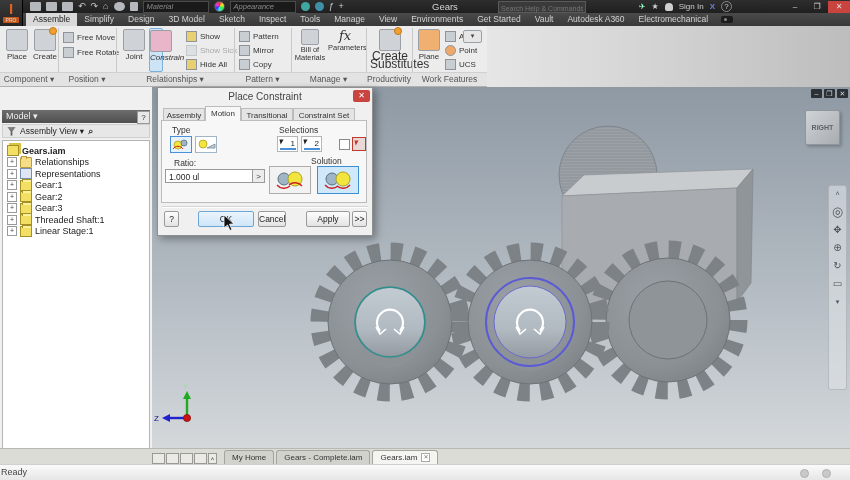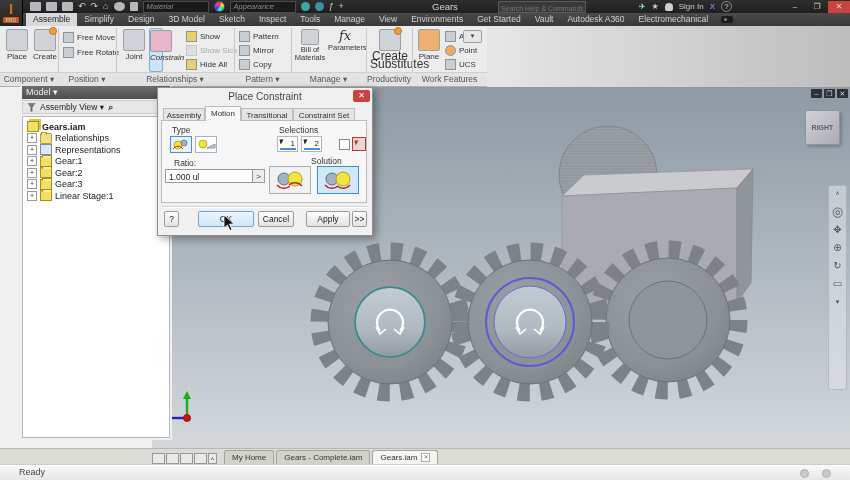--- a/index.html
+++ b/index.html
@@ -37,21 +37,21 @@
   .bigbtn .bicon{display:block;width:20px;height:20px;margin:1px auto 1px;background:#cfd3d7;border:1px solid #9aa0a6;border-radius:2px;position:relative;}
   .bigbtn.sel{background:#cde3f6;border:1px solid #7ab0de;border-radius:2px;box-sizing:border-box;}
   .smallbtn{position:absolute;height:13px;font-size:8px;color:#333;display:flex;align-items:center;gap:3px;white-space:nowrap;}
   .smallbtn .sicon{width:9px;height:9px;background:#c9ced3;border:1px solid #8d949b;display:inline-block;}
   .smallbtn.disabled{color:#aaa;}
   .smallbtn.disabled .sicon{opacity:.4;}
   .fxi{font-style:italic;font-family:"DejaVu Serif",serif;font-size:13px;color:#333;}
   .orange-dot{position:absolute;right:-2px;top:-3px;width:6px;height:6px;border-radius:50%;background:#f0a030;border:1px solid #c07818;}
   .ribbon-extra{position:absolute;left:463px;top:30px;width:17px;height:11px;border:1px solid #9aa0a6;border-radius:2px;background:#e6e6e6;font-size:7px;text-align:center;line-height:10px;color:#444;}
   
-  #browser{left:0;top:86px;width:152px;height:354px;background:#f0f0f0;margin-left:20px;}
+  #browser{left:0;top:110px;width:152px;height:354px;background:#f0f0f0;}
   #browser-header{position:absolute;left:2px;top:0;width:148px;height:13px;background:linear-gradient(#6d6d6d,#4f4f4f);color:#eee;font-size:9px;line-height:13px;padding-left:4px;box-sizing:border-box;}
   #browser-help{position:absolute;right:2px;top:1px;width:11px;height:11px;border:1px solid #999;background:#e8e8e8;color:#333;font-size:8px;text-align:center;line-height:11px;}
   #browser-toolbar{position:absolute;left:2px;top:14px;width:148px;height:14px;background:#e7e7e7;display:flex;align-items:center;gap:4px;padding-left:4px;box-sizing:border-box;border:1px solid #cfcfcf;}
   #browser-tree{position:absolute;left:2px;top:30px;width:148px;height:322px;background:#fff;border:1px solid #b5b5b5;box-sizing:border-box;overflow:hidden;}
   .trow{position:relative;height:11.5px;display:flex;align-items:center;font-size:9px;color:#222;white-space:nowrap;}
   .trow.root{font-weight:bold;padding-left:4px;}
   .trow.child{padding-left:4px;}
   .expbox{width:8px;height:8px;border:1px solid #9a9a9a;background:#fff;font-size:7px;line-height:7px;text-align:center;color:#444;margin-right:3px;flex:0 0 auto;}
   .ticon{width:10px;height:9px;margin-right:3px;flex:0 0 auto;position:relative;}
   .ticon.folder{background:#f5dd8a;border:1px solid #b99b3a;border-radius:1px;}
@@ -90,21 +90,21 @@
   .sol-btn.sel{background:#cfe8fa;border:1px solid #3d8fd4;}
   .dbtn{position:absolute;top:123px;height:16px;background:linear-gradient(#fdfdfd,#e3e3e3);border:1px solid #9a9a9a;font-size:8.5px;text-align:center;line-height:15px;color:#222;box-sizing:border-box;border-radius:2px;}
   .dbtn.default{background:linear-gradient(#eaf4fd,#cfe6f8);border:1px solid #6aa7d8;}
   #dlg-sep{position:absolute;left:4px;top:118px;width:206px;height:1px;background:#d5d5d5;border-bottom:1px solid #fff;}
   
   #doctabbar{left:0;top:448px;width:850px;height:16px;background:#dcdcd7;border-top:1px solid #b8b8b2;box-sizing:border-box;display:flex;align-items:flex-end;padding-left:152px;}
   .wicon{width:13px;height:11px;background:#eceae6;border:1px solid #9a9a94;margin-right:1px;box-sizing:border-box;}
   .dtab2{height:13px;border:1px solid #a5a59d;border-bottom:0;border-radius:3px 3px 0 0;background:#d2d2cc;font-size:8px;line-height:13px;padding:0 7px;margin-right:2px;color:#333;white-space:nowrap;}
   .dtab2.active{background:#f4f4f0;}
   .tabx{display:inline-block;margin-left:4px;font-size:6px;color:#777;border:1px solid #aaa;width:7px;height:7px;line-height:7px;text-align:center;vertical-align:1px;background:#fff;}
-  #statusbar{left:0;top:464px;width:850px;height:16px;background:linear-gradient(#fafafa,#e6e6e6);border-top:1px solid #cfcfcf;box-sizing:border-box;font-size:9px;color:#444;line-height:15px;padding-left:19px;}
+  #statusbar{left:0;top:464px;width:850px;height:16px;background:linear-gradient(#fafafa,#e6e6e6);border-top:1px solid #cfcfcf;box-sizing:border-box;font-size:9px;color:#444;line-height:15px;padding-left:1px;}
   .status-ind{position:absolute;top:469px;width:7px;height:7px;border-radius:50%;background:#c9c9c9;border:1px solid #b0b0b0;}
   
   #mouse-cursor{left:223px;top:214px;z-index:60;}
 </style>
 </head>
 <body>
 
 <div id="app">
 
   <div class="abs" id="titlebar">
@@ -396,20 +396,25 @@
         <span>Gear:2</span>
       </div>
       <div class="trow child">
         <span class="expbox">+</span>
         <span class="ticon part"></span>
         <span>Gear:3</span>
       </div>
       <div class="trow child">
         <span class="expbox">+</span>
         <span class="ticon part"></span>
+        <span>Threaded Shaft:1</span>
+      </div>
+      <div class="trow child">
+        <span class="expbox">+</span>
+        <span class="ticon part"></span>
         <span>Linear Stage:1</span>
       </div>
     </div>
   </div>
 
   <div class="abs" id="dialog">
     <div id="dlg-title">Place Constraint</div>
     <div id="dlg-close">✕</div>
     <div class="dtab" style="left:5px;width:42px;">Assembly</div>
     <div class="dtab active" style="left:47px;width:36px;">Motion</div>
@@ -461,21 +466,21 @@
       <svg width="40" height="26" viewBox="0 0 40 26">
         <circle cx="14" cy="12" r="6" fill="#9fb4c4" stroke="#5a7080" stroke-width="1"></circle>
         <circle cx="25" cy="12" r="7" fill="#f2e63e" stroke="#b0a020" stroke-width="1"></circle>
         <path d="M 7 18 A 9 9 0 0 0 20 19" fill="none" stroke="#cc2222" stroke-width="1.4"></path>
         <path d="M 32 18 A 9 9 0 0 1 19 19" fill="none" stroke="#cc2222" stroke-width="1.4"></path>
       </svg>
     </div>
     <div id="dlg-sep"></div>
     <div class="dbtn" style="left:6px;width:15px;">?</div>
     <div class="dbtn default" style="left:40px;width:56px;">OK</div>
-    <div class="dbtn" style="left:100px;width:36px;">Cancel</div>
+    <div class="dbtn" style="left:100px;width:28px;">Cancel</div>
     <div class="dbtn" style="left:148px;width:44px;">Apply</div>
     <div class="dbtn" style="left:194px;width:15px;">&gt;&gt;</div>
   </div>
 
   <div class="abs" id="mouse-cursor">
     <svg width="12" height="18" viewBox="0 0 12 18">
       <polygon points="1,1 1,14 4.5,11 7,16.5 9,15.5 6.5,10.2 11,10" fill="#111" stroke="#fff" stroke-width="0.8"></polygon>
     </svg>
   </div>
 

